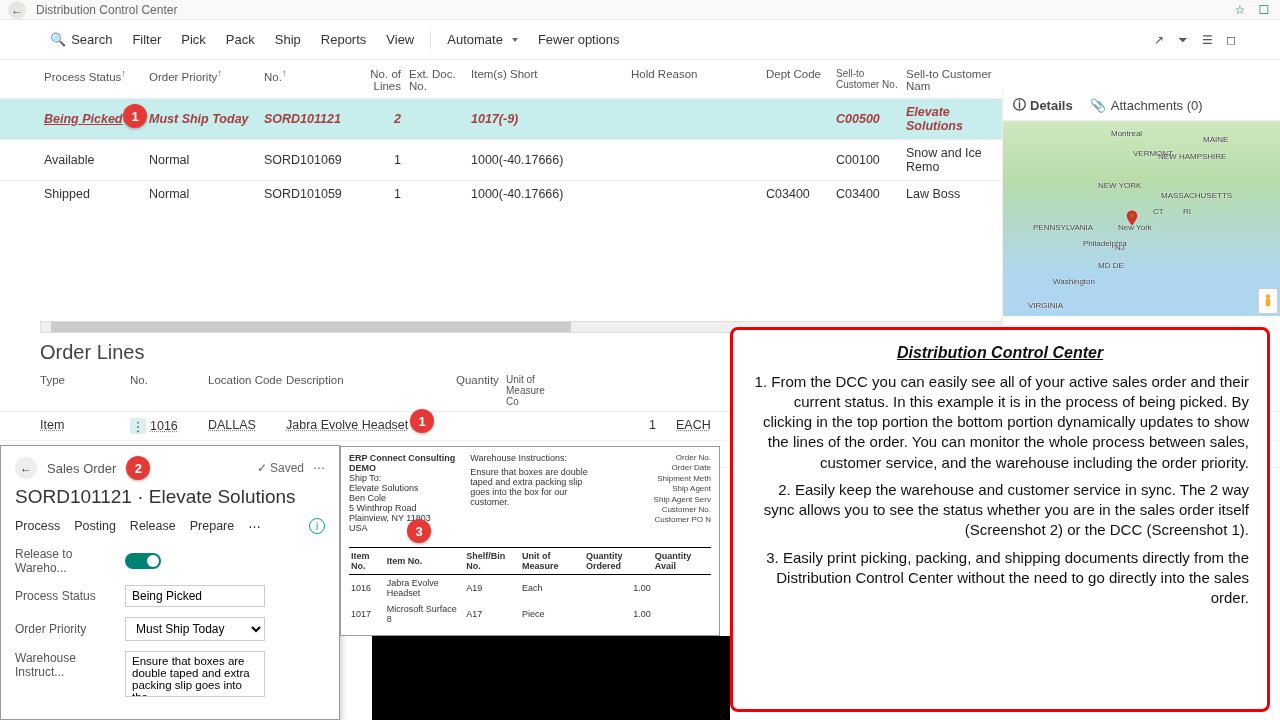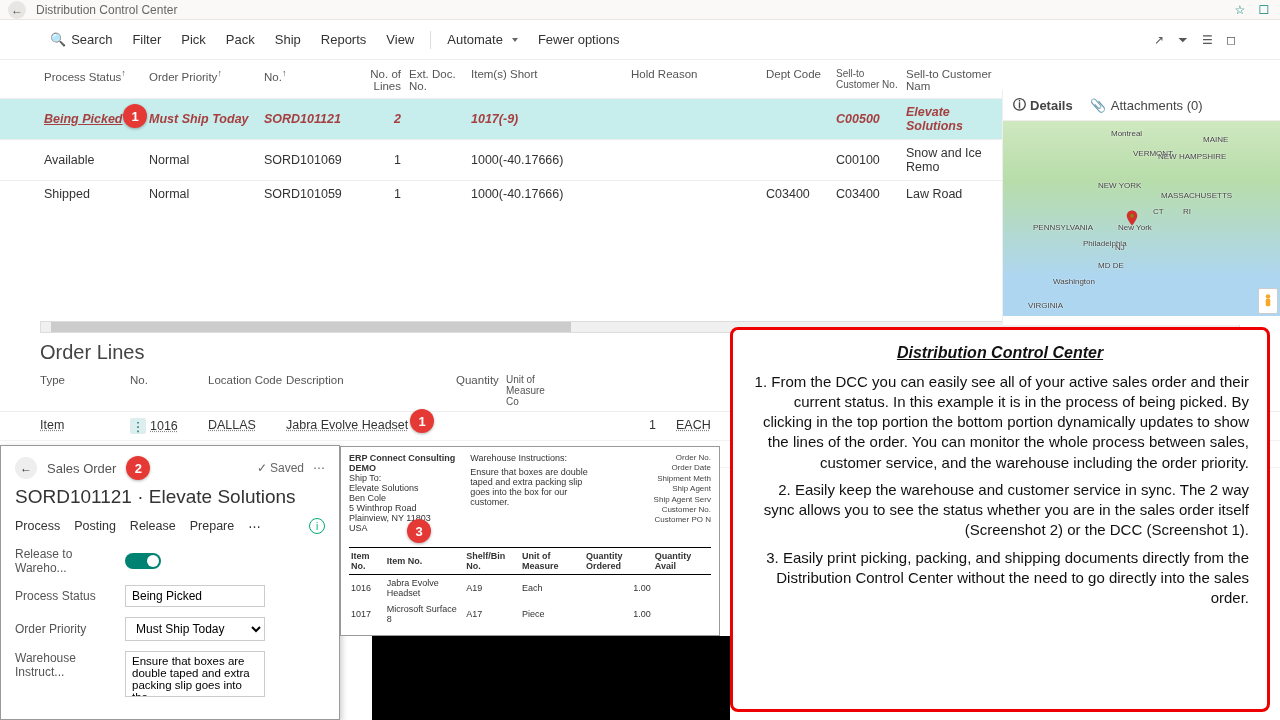--- a/index.html
+++ b/index.html
@@ -184,21 +184,21 @@
   <div class="grid-row">
     <div class="c-ps">Shipped</div>
     <div class="c-op">Normal</div>
     <div class="c-no">SORD101059</div>
     <div class="c-nl">1</div>
     <div class="c-ed"></div>
     <div class="c-is">1000(-40.17666)</div>
     <div class="c-hr"></div>
     <div class="c-dc">C03400</div>
     <div class="c-cn">C03400</div>
-    <div class="c-sn">Law Road</div>
+    <div class="c-sn">Law Boss</div>
   </div>
 
   <div style="height:110px"></div>
   <div class="hscroll">
       <div class="hscroll-thumb"></div>
     </div>
 
   <div class="badge" style="top:44px; left:123px;">1</div>
 </div>
 

